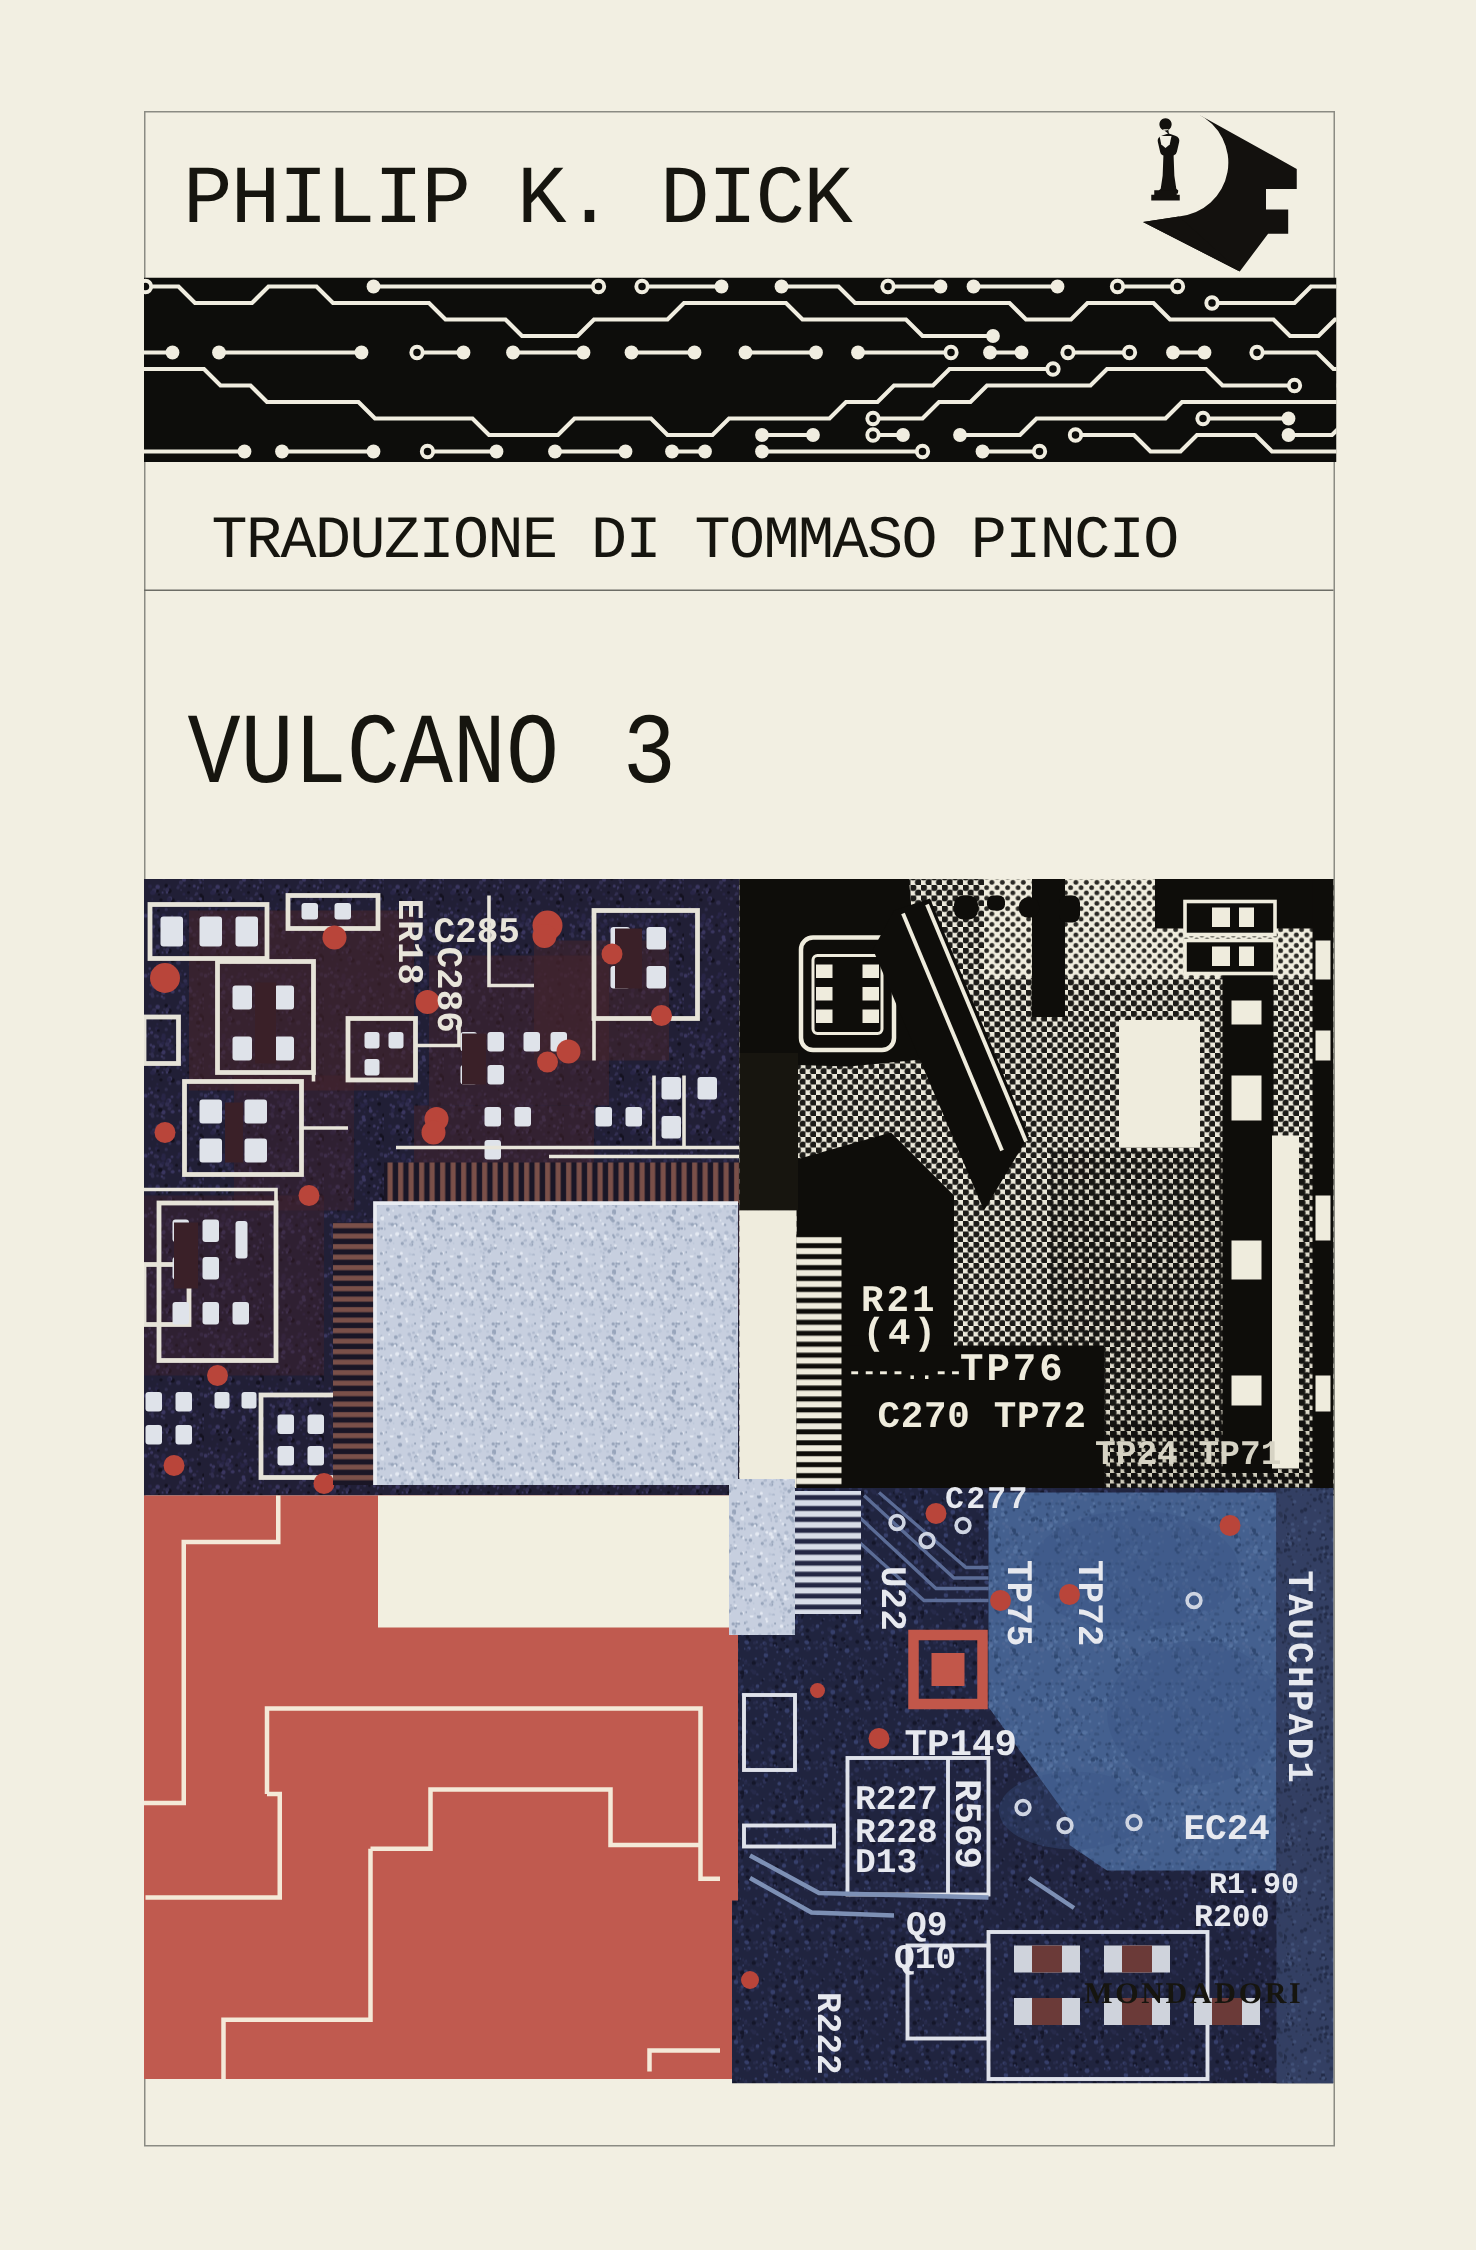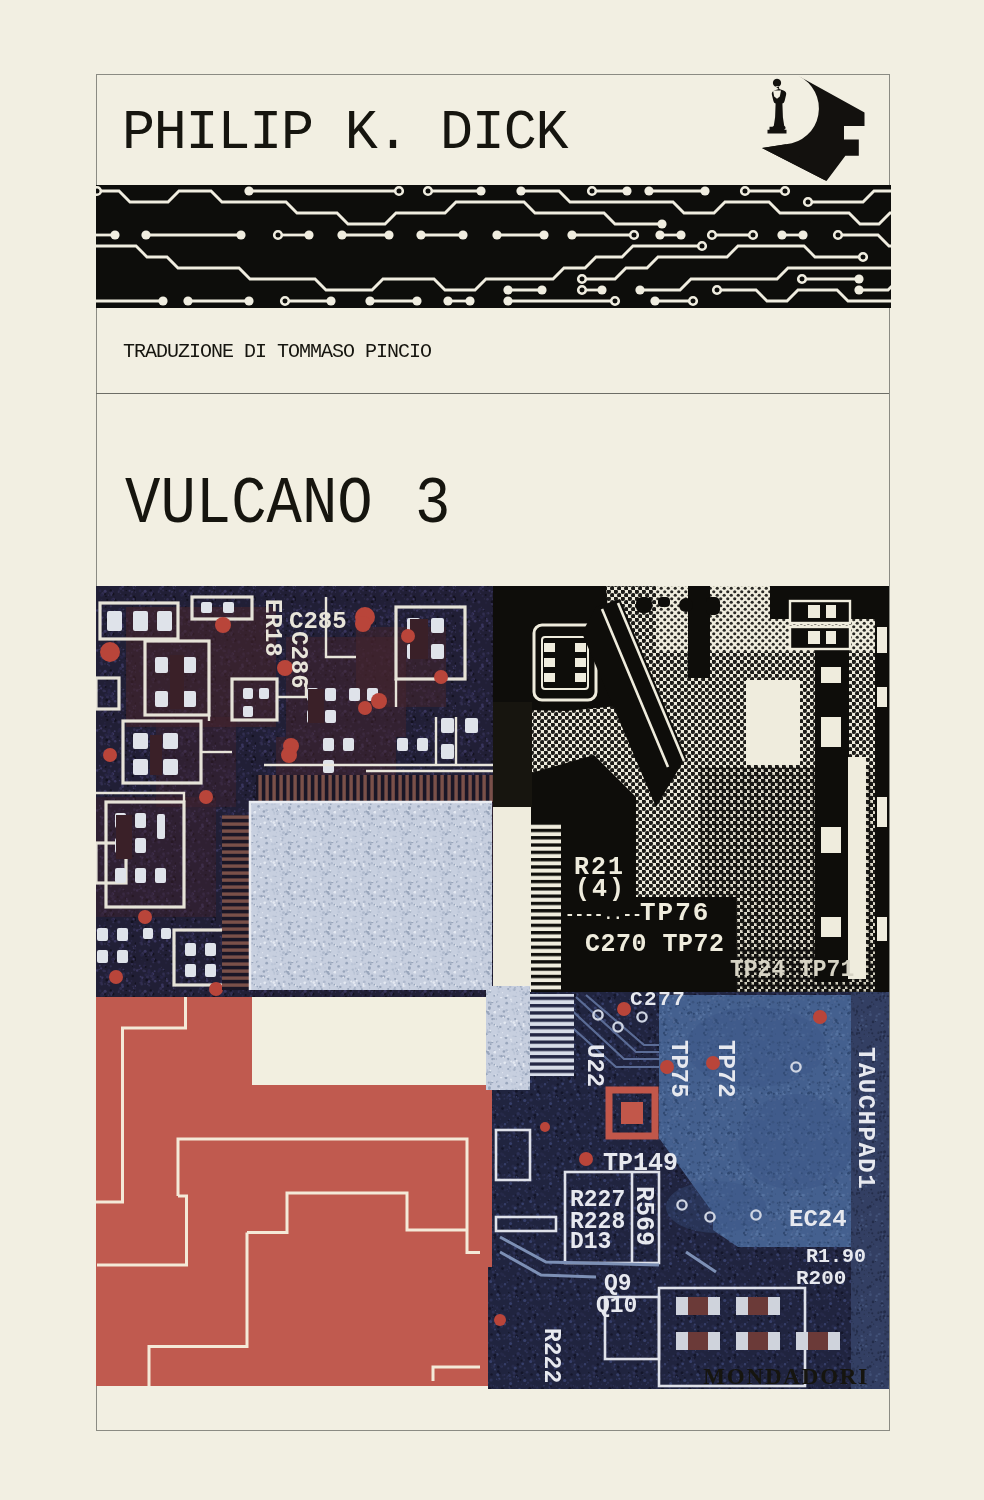--- a/index.html
+++ b/index.html
@@ -119,21 +119,21 @@
 <circle cx="686" cy="50" r="4.6" fill="#f0ede0"></circle>
 <circle cx="707" cy="50" r="4.6" fill="#f0ede0"></circle>
 <circle cx="712" cy="17" r="3.8" fill="#0d0d0b" stroke="#f0ede0" stroke-width="2.6"></circle>
 <circle cx="706" cy="94" r="3.8" fill="#0d0d0b" stroke="#f0ede0" stroke-width="2.6"></circle>
 <circle cx="763" cy="94" r="4.6" fill="#f0ede0"></circle>
 <circle cx="742" cy="50" r="3.8" fill="#0d0d0b" stroke="#f0ede0" stroke-width="2.6"></circle>
 <circle cx="763" cy="105" r="4.6" fill="#f0ede0"></circle>
 </svg>
   </div>
 
-<div class="t" style="left:123px;top:342px;font-size:20px;letter-spacing:-1px;line-height:1">TRADUZIONE DI TOMMASO PINCIO</div>
+<div class="t" style="left:141px;top:342px;font-size:40px;letter-spacing:-1px;line-height:1">TRADUZIONE DI TOMMASO PINCIO</div>
 
 <div style="position:absolute;left:96px;top:393px;width:793px;height:1px;background:#6d6d66"></div>
 
 <div class="t" style="left:125px;top:471px;font-size:67px;line-height:1;transform:scaleX(0.88);transform-origin:0 0">VULCANO <span style="padding-left:8px">3</span></div>
 
 <div style="position:absolute;left:96px;top:586px">
     <svg width="793" height="803" viewBox="0 0 793 803" xmlns="http://www.w3.org/2000/svg" style="display:block" font-family="Liberation Mono, monospace">
 <defs>
 <pattern id="spchip" width="40" height="40" patternUnits="userSpaceOnUse">
 <rect width="40" height="40" fill="#c7cfdf"></rect>
@@ -1180,13 +1180,13 @@
 
 <g fill="none" stroke="#7d90b5" stroke-width="3">
 <path d="M404,640 L450,665 L563,668"></path>
 <path d="M404,655 L445,678 L500,680"></path>
 <path d="M590,655 L620,675"></path>
 </g>
 </g>
     </svg>
   </div>
 
-<div style="position:absolute;left:0;top:1364px;width:869px;text-align:right;font-family:'Liberation Serif',serif;font-weight:bold;font-size:23px;letter-spacing:1.8px;color:#16150f">MONDADORI</div>
+<div style="position:absolute;left:0;top:1318px;width:869px;text-align:right;font-family:'Liberation Serif',serif;font-weight:bold;font-size:20px;letter-spacing:1.8px;color:#16150f">MONDADORI</div>
 
 </body></html>

